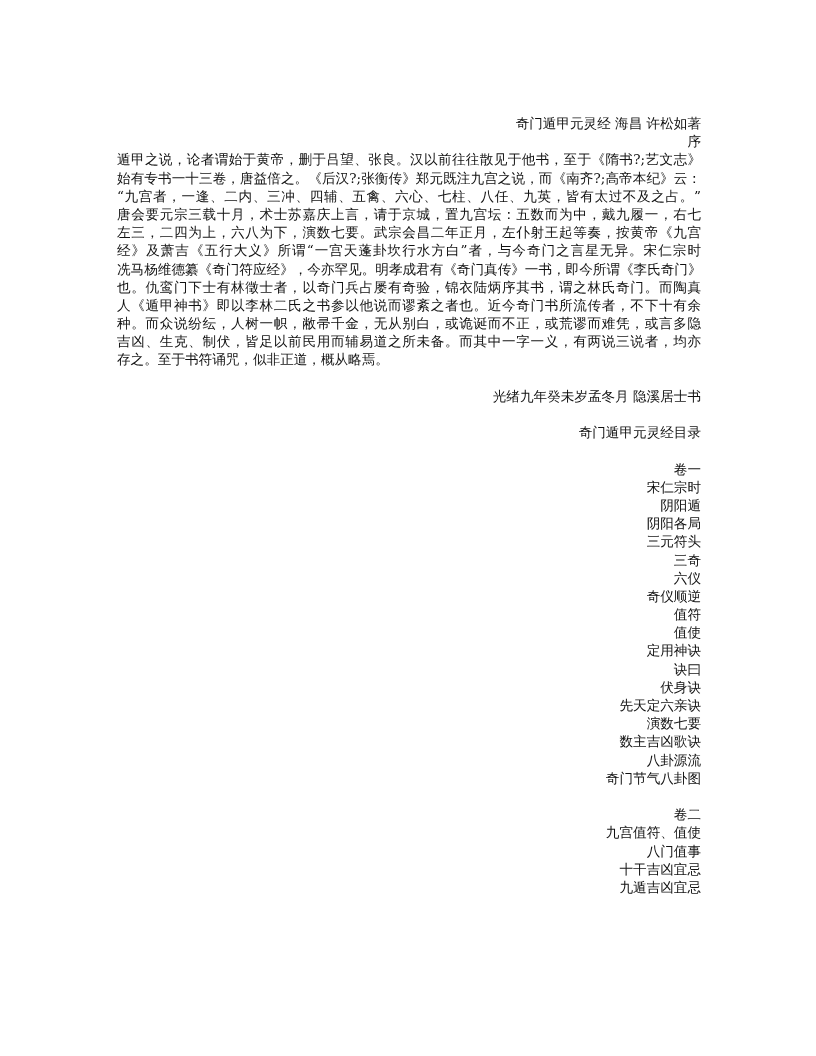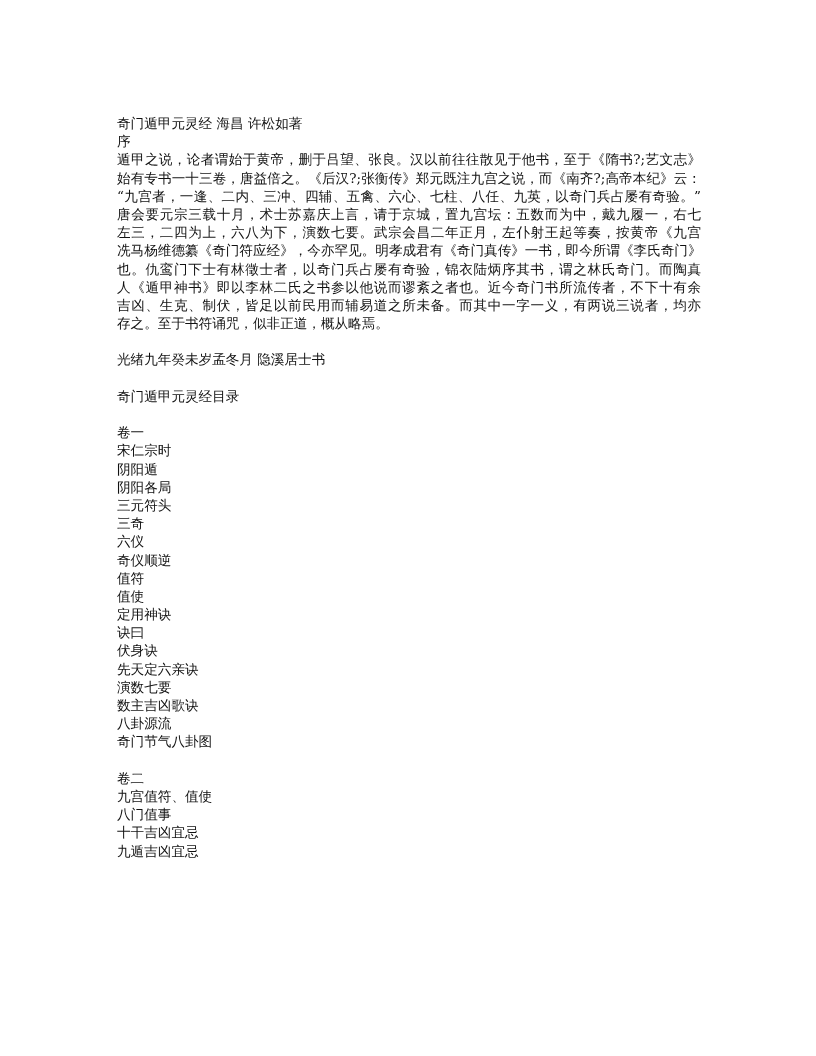--- a/index.html
+++ b/index.html
@@ -2,41 +2,43 @@
 <html><head>
 <meta charset="utf-8">
 <style>
   html, body { margin: 0; padding: 0; background: #ffffff; }
   body { width: 816px; height: 1056px; position: relative; overflow: hidden; }
   .page {
     position: absolute; left: 117px; top: 114px; width: 584px;
     font-family: "DejaVu Serif", "Liberation Serif", serif;
     font-size: 13.6px; line-height: 18.2px; color: #111111;
   }
-  .line { display: block; white-space: nowrap; height: 18.2px; }
+  .line { display: block; white-space: nowrap; height: 18.2px; text-align: right; }
   .jline { display: block; height: 18.2px; text-align: justify; text-align-last: justify; white-space: nowrap; overflow: hidden; }
   .jline.last { text-align-last: left; }
   .blank { display: block; height: 18.2px; }
 </style>
 </head>
 <body>
 
 <div class="page">
   <span class="line">奇门遁甲元灵经 海昌 许松如著</span>
   <span class="line">序</span>
 
   <div>
     <span class="jline">遁甲之说，论者谓始于黄帝，删于吕望、张良。汉以前往往散见于他书，至于《隋书?;艺文志》</span>
     <span class="jline">始有专书一十三卷，唐益倍之。《后汉?;张衡传》郑元既注九宫之说，而《南齐?;高帝本纪》云：</span>
-    <span class="jline">“九宫者，一逢、二内、三冲、四辅、五禽、六心、七柱、八任、九英，以奇门兵占屡有奇验。”</span>
+    <span class="jline">“九宫者，一逢、二内、三冲、四辅、五禽、六心、七柱、八任、九英，皆有太过不及之占。”</span>
     <span class="jline">唐会要元宗三载十月，术士苏嘉庆上言，请于京城，置九宫坛：五数而为中，戴九履一，右七</span>
     <span class="jline">左三，二四为上，六八为下，演数七要。武宗会昌二年正月，左仆射王起等奏，按黄帝《九宫</span>
+    <span class="jline">经》及萧吉《五行大义》所谓“一宫天蓬卦坎行水方白”者，与今奇门之言星无异。宋仁宗时</span>
     <span class="jline">冼马杨维德纂《奇门符应经》，今亦罕见。明孝成君有《奇门真传》一书，即今所谓《李氏奇门》</span>
     <span class="jline">也。仇鸾门下士有林徵士者，以奇门兵占屡有奇验，锦衣陆炳序其书，谓之林氏奇门。而陶真</span>
     <span class="jline">人《遁甲神书》即以李林二氏之书参以他说而谬紊之者也。近今奇门书所流传者，不下十有余</span>
+    <span class="jline">种。而众说纷纭，人树一帜，敝帚千金，无从别白，或诡诞而不正，或荒谬而难凭，或言多隐</span>
     <span class="jline">吉凶、生克、制伏，皆足以前民用而辅易道之所未备。而其中一字一义，有两说三说者，均亦</span>
     <span class="jline last">存之。至于书符诵咒，似非正道，概从略焉。</span>
   </div>
 
   <span class="blank"></span>
   <span class="line">光绪九年癸未岁孟冬月 隐溪居士书</span>
   <span class="blank"></span>
   <span class="line">奇门遁甲元灵经目录</span>
   <span class="blank"></span>
 

